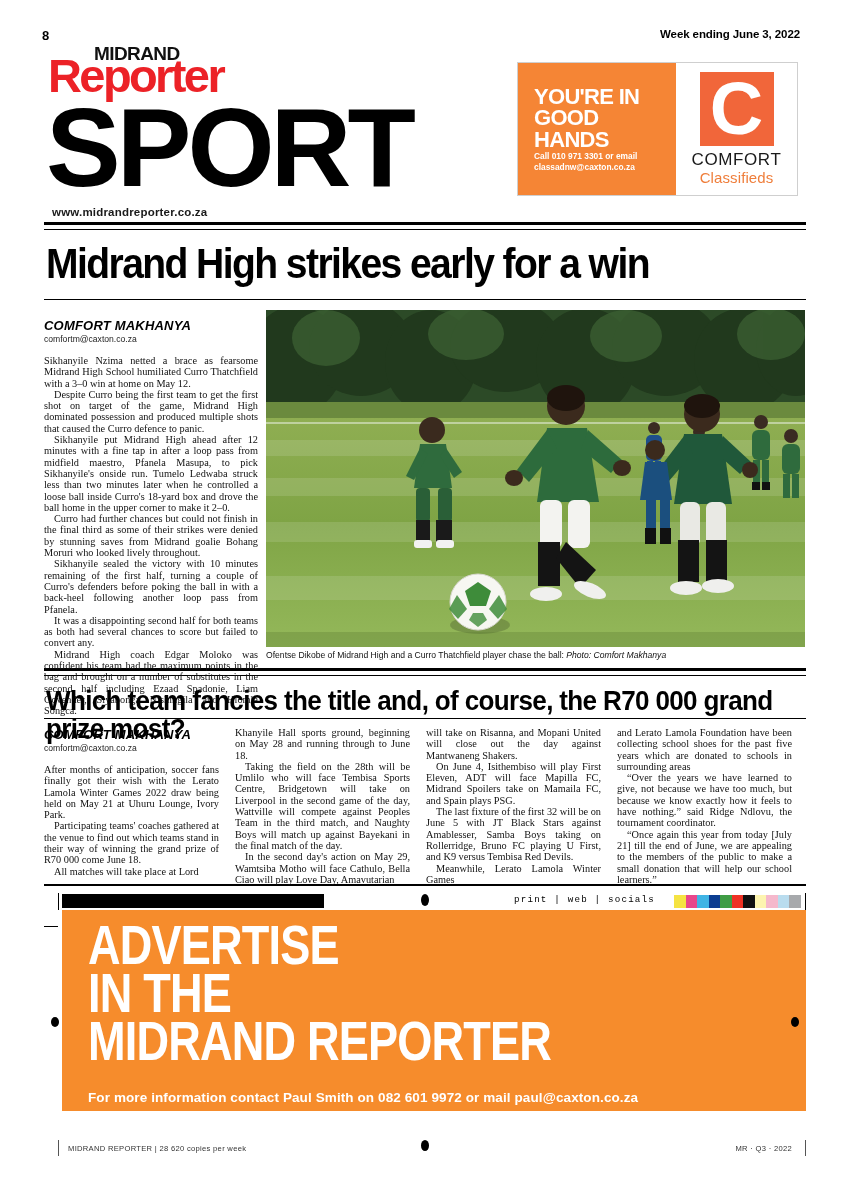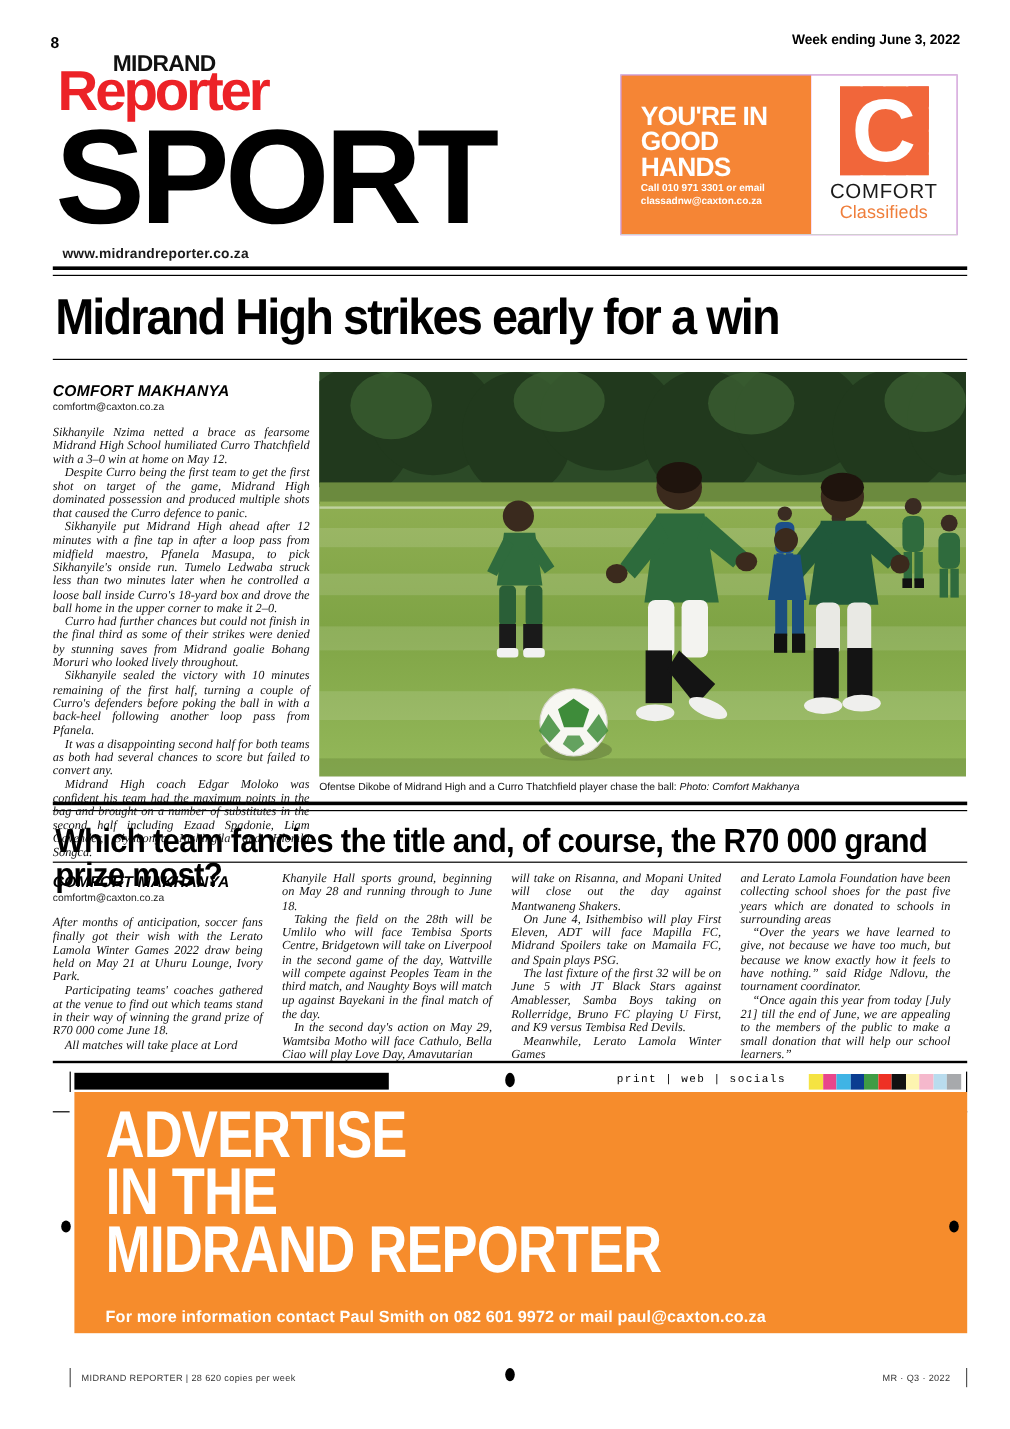--- a/index.html
+++ b/index.html
@@ -45,21 +45,21 @@
   
   .headline1{position:absolute;left:46px;top:243px;width:760px;font-family:"Liberation Sans",sans-serif;font-weight:bold;font-size:42px;letter-spacing:-1.7px;color:#000;line-height:1;transform:scaleX(0.93);transform-origin:left center;}
   .headline2{position:absolute;left:46px;top:687px;width:790px;font-family:"Liberation Sans",sans-serif;font-weight:bold;font-size:28px;letter-spacing:-0.7px;color:#000;line-height:1;transform:scaleX(0.93);transform-origin:left center;}
 
   
   .byline-name{font-family:"Liberation Sans",sans-serif;font-weight:bold;font-style:italic;font-size:13px;letter-spacing:0.2px;color:#000;}
   .byline-mail{font-family:"Liberation Sans",sans-serif;font-size:8.6px;color:#222;margin-top:1px;}
 
   
   .body-col{font-family:"Liberation Serif",serif;font-size:10.3px;line-height:11.3px;color:#111;text-align:justify;}
-  .body-col p{margin:0;text-indent:10px;font-style:italic;}
+  .body-col p{margin:0;text-indent:10px;}
   .body-col p.first{text-indent:0;}
   .story1-col{position:absolute;left:44px;top:318px;width:214px;}
   .story1-body{margin-top:11px;}
 
   
   .photo{position:absolute;left:266px;top:310px;width:539px;height:337px;overflow:hidden;background:#6d8c3e;}
   .caption{position:absolute;left:266px;top:650px;width:539px;font-family:"Liberation Sans",sans-serif;font-size:8.6px;color:#111;}
   .caption i{font-style:italic;}
 
   

